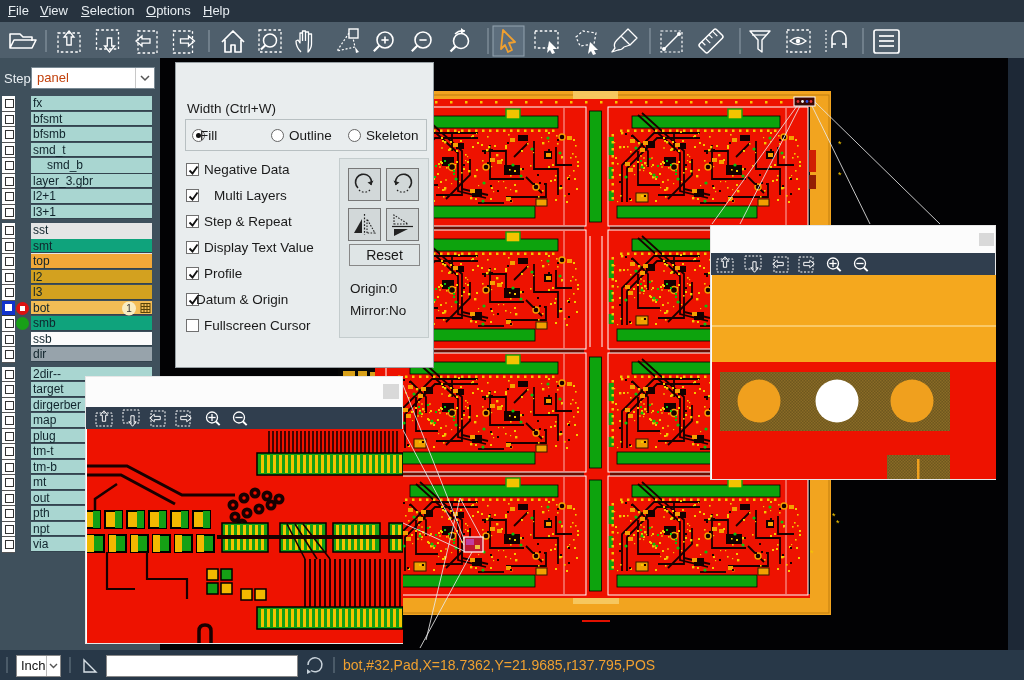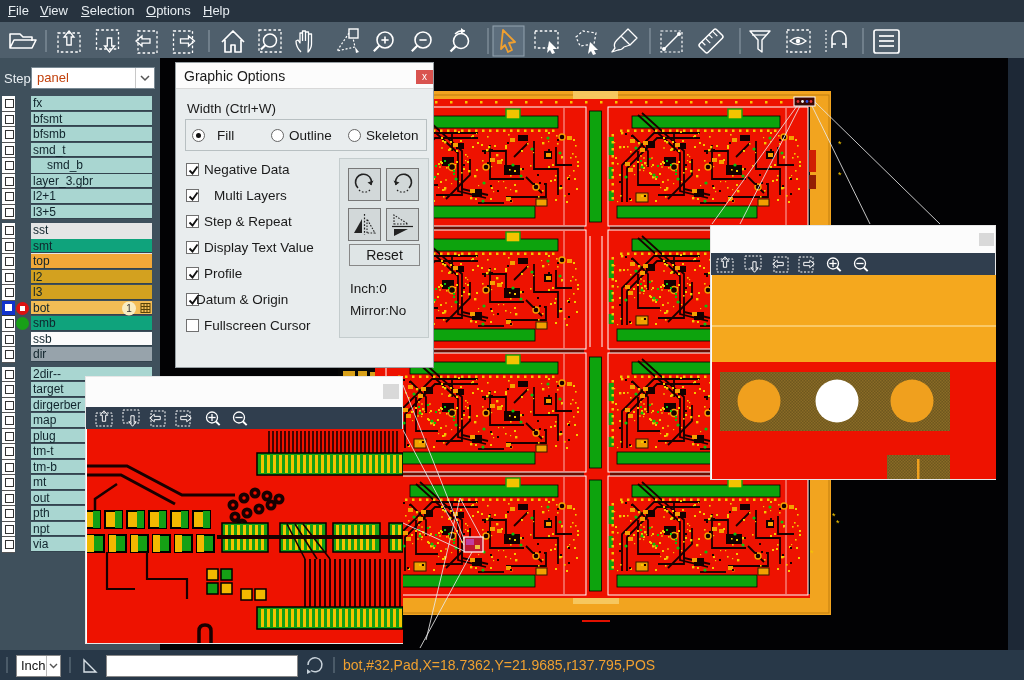--- a/index.html
+++ b/index.html
@@ -480,21 +480,21 @@
       <div style="position:absolute;left:2.5px;top:3px;width:7px;height:7px;border:1.6px solid #333"></div>
     </div>
     <div style="position:absolute;left:31px;top:173.5px;width:121px;height:14.5px;background:#a9d6d1;border-bottom:1px solid #33434e;font-size:12px;color:#10242c;line-height:14.5px;padding-left:2px;box-sizing:border-box">layer_3.gbr</div>
     <div style="position:absolute;left:2px;top:189.0px;width:13px;height:14.5px;background:#fff;border-bottom:1px solid #555">
       <div style="position:absolute;left:2.5px;top:3px;width:7px;height:7px;border:1.6px solid #333"></div>
     </div>
     <div style="position:absolute;left:31px;top:189.0px;width:121px;height:14.5px;background:#a9d6d1;border-bottom:1px solid #33434e;font-size:12px;color:#10242c;line-height:14.5px;padding-left:2px;box-sizing:border-box">l2+1</div>
     <div style="position:absolute;left:2px;top:204.5px;width:13px;height:14.5px;background:#fff;border-bottom:1px solid #555">
       <div style="position:absolute;left:2.5px;top:3px;width:7px;height:7px;border:1.6px solid #333"></div>
     </div>
-    <div style="position:absolute;left:31px;top:204.5px;width:121px;height:14.5px;background:#a9d6d1;border-bottom:1px solid #33434e;font-size:12px;color:#10242c;line-height:14.5px;padding-left:2px;box-sizing:border-box">l3+5</div>
+    <div style="position:absolute;left:31px;top:204.5px;width:121px;height:14.5px;background:#a9d6d1;border-bottom:1px solid #33434e;font-size:12px;color:#10242c;line-height:14.5px;padding-left:2px;box-sizing:border-box">l3+1</div>
     <div style="position:absolute;left:2px;top:223.0px;width:13px;height:14.5px;background:#fff;border-bottom:1px solid #555">
       <div style="position:absolute;left:2.5px;top:3px;width:7px;height:7px;border:1.6px solid #333"></div>
     </div>
     <div style="position:absolute;left:31px;top:223.0px;width:121px;height:32px;background:#e5e5e5;border-bottom:1px solid #33434e;font-size:12px;color:#10242c;line-height:14.5px;padding-left:2px;box-sizing:border-box">sst</div>
     <div style="position:absolute;left:2px;top:238.5px;width:13px;height:14.5px;background:#fff;border-bottom:1px solid #555">
       <div style="position:absolute;left:2.5px;top:3px;width:7px;height:7px;border:1.6px solid #333"></div>
     </div>
     <div style="position:absolute;left:31px;top:238.5px;width:121px;height:14.5px;background:#0fa37c;border-bottom:1px solid #33434e;font-size:12px;color:#10242c;line-height:14.5px;padding-left:2px;box-sizing:border-box">smt</div>
     <div style="position:absolute;left:2px;top:254.0px;width:13px;height:14.5px;background:#fff;border-bottom:1px solid #555">
       <div style="position:absolute;left:2.5px;top:3px;width:7px;height:7px;border:1.6px solid #333"></div>
@@ -581,30 +581,26 @@
     <div style="position:absolute;left:2px;top:521.5px;width:13px;height:14.5px;background:#fff;border-bottom:1px solid #555">
       <div style="position:absolute;left:2.5px;top:3px;width:7px;height:7px;border:1.6px solid #333"></div>
     </div>
     <div style="position:absolute;left:31px;top:521.5px;width:121px;height:14.5px;background:#a9d6d1;border-bottom:1px solid #33434e;font-size:12px;color:#10242c;line-height:14.5px;padding-left:2px;box-sizing:border-box">npt</div>
     <div style="position:absolute;left:2px;top:537.0px;width:13px;height:14.5px;background:#fff;border-bottom:1px solid #555">
       <div style="position:absolute;left:2.5px;top:3px;width:7px;height:7px;border:1.6px solid #333"></div>
     </div>
     <div style="position:absolute;left:31px;top:537.0px;width:121px;height:14.5px;background:#a9d6d1;border-bottom:1px solid #33434e;font-size:12px;color:#10242c;line-height:14.5px;padding-left:2px;box-sizing:border-box">via</div>
   </div>
 <div style="position:absolute;left:175px;top:62px;width:259px;height:306px;background:#e9edee;border:1px solid #98a0a4;box-sizing:border-box;font-size:13.5px;color:#1a1a1a">
-    <div style="position:absolute;left:0;top:0;width:100%;height:26px;background:#fcfcfc;border-bottom:1px solid #d8d8d8;box-sizing:border-box">
-      <div style="position:absolute;left:8px;top:5px;font-size:14px">Graphic Options</div>
-      <div style="position:absolute;left:240px;top:7px;width:17px;height:14px;background:#d9534f;color:#fff;font-size:10px;text-align:center;line-height:13px">x</div>
-    </div>
     <div style="position:absolute;left:11px;top:38px">Width (Ctrl+W)</div>
     <div style="position:absolute;left:9px;top:56px;width:242px;height:32px;border:1px solid #b8c0c2;box-sizing:border-box"></div>
     <div style="position:absolute;left:16px;top:66px;width:13px;height:13px;border-radius:50%;background:#fff;border:1px solid #666;box-sizing:border-box">
       <div style="position:absolute;left:3px;top:3px;width:5px;height:5px;border-radius:50%;background:#111"></div>
     </div>
-    <div style="position:absolute;left:41px;top:65px">Fill</div>
+    <div style="position:absolute;left:24px;top:65px">Fill</div>
     <div style="position:absolute;left:95px;top:66px;width:13px;height:13px;border-radius:50%;background:#fff;border:1px solid #666;box-sizing:border-box"></div>
     <div style="position:absolute;left:113px;top:65px">Outline</div>
     <div style="position:absolute;left:172px;top:66px;width:13px;height:13px;border-radius:50%;background:#fff;border:1px solid #666;box-sizing:border-box"></div>
     <div style="position:absolute;left:190px;top:65px">Skeleton</div>
     <div style="position:absolute;left:10px;top:100px;width:13px;height:13px;background:#fff;border:1px solid #707070;box-sizing:border-box"><svg width="13" height="13">
         <polyline points="2.5,6.5 5.5,9.5 10.5,2.5" fill="none" stroke="#111" stroke-width="1.8"></polyline>
       </svg></div>
     <div style="position:absolute;left:28px;top:99px">Negative Data</div>
     <div style="position:absolute;left:10px;top:126px;width:13px;height:13px;background:#fff;border:1px solid #707070;box-sizing:border-box"><svg width="13" height="13">
         <polyline points="2.5,6.5 5.5,9.5 10.5,2.5" fill="none" stroke="#111" stroke-width="1.8"></polyline>
@@ -643,21 +639,21 @@
         <line x1="15.5" y1="5" x2="15.5" y2="26" stroke="#222" stroke-width="1.2" stroke-dasharray="1.8 1.6"></line>
         <polygon points="13,24 13,10 5,24" fill="#222"></polygon>
         <polygon points="18,24 18,10 26,24" fill="none" stroke="#222" stroke-width="1.1" stroke-dasharray="1.6 1.4"></polygon>
       </svg></div>
     <div style="position:absolute;left:210px;top:145px;width:33px;height:33px;background:#d2d8d9;border:1px solid #777;box-sizing:border-box"><svg width="31" height="31">
         <line x1="5" y1="17.5" x2="26" y2="17.5" stroke="#222" stroke-width="1.2"></line>
         <polygon points="7,15 21,15 7,6" fill="none" stroke="#222" stroke-width="1.1" stroke-dasharray="1.6 1.4"></polygon>
         <polygon points="7,20 21,20 7,27" fill="#222"></polygon>
       </svg></div>
     <div style="position:absolute;left:173px;top:181px;width:71px;height:22px;background:#dfe5e6;border:1px solid #888;box-sizing:border-box;text-align:center;font-size:14px;line-height:20px">Reset</div>
-    <div style="position:absolute;left:174px;top:218px">Inch:0</div>
+    <div style="position:absolute;left:174px;top:218px">Origin:0</div>
     <div style="position:absolute;left:174px;top:240px">Mirror:No</div>
   </div>
 <div style="position:absolute;left:85px;top:376px;width:318px;height:268px;background:#fcfcfc;border:1px solid #e6e6e6;box-sizing:border-box">
     <div style="position:absolute;left:297px;top:7px;width:16px;height:15px;background:#d9d9d9"></div>
     <div style="position:absolute;left:0;top:30px;width:316px;height:22px;background:#303e4e">
       <svg width="316" height="22" viewBox="0 0 316 22" style="position:absolute;left:0;top:0">
         <rect x="10" y="6" width="16" height="13" fill="none" stroke="#fff" stroke-width="1" stroke-dasharray="2 1.6"></rect>
         <polygon points="0,-7 5,-1 2.2,-1 2.2,7 -2.2,7 -2.2,-1 -5,-1" transform="translate(18,9) rotate(0) scale(0.75)" fill="none" stroke="#fff" stroke-width="1.3"></polygon>
         <rect x="37" y="3" width="16" height="13" fill="none" stroke="#fff" stroke-width="1" stroke-dasharray="2 1.6"></rect>
         <polygon points="0,-7 5,-1 2.2,-1 2.2,7 -2.2,7 -2.2,-1 -5,-1" transform="translate(46.5,14) rotate(180) scale(0.75)" fill="none" stroke="#fff" stroke-width="1.3"></polygon>

